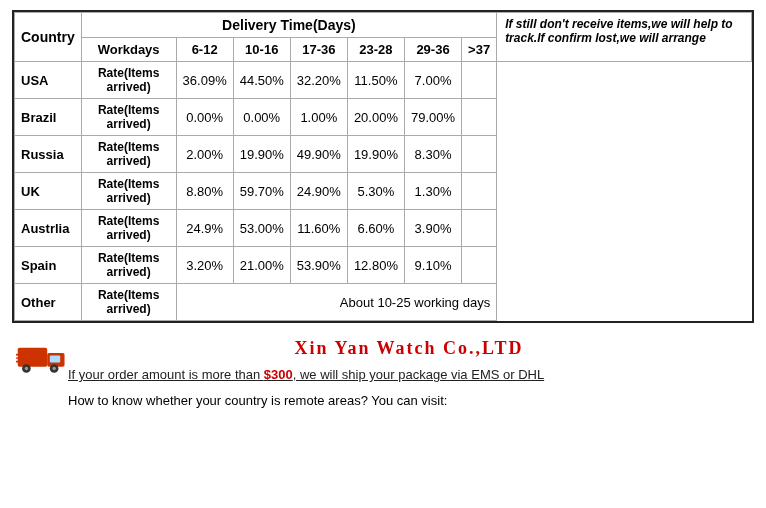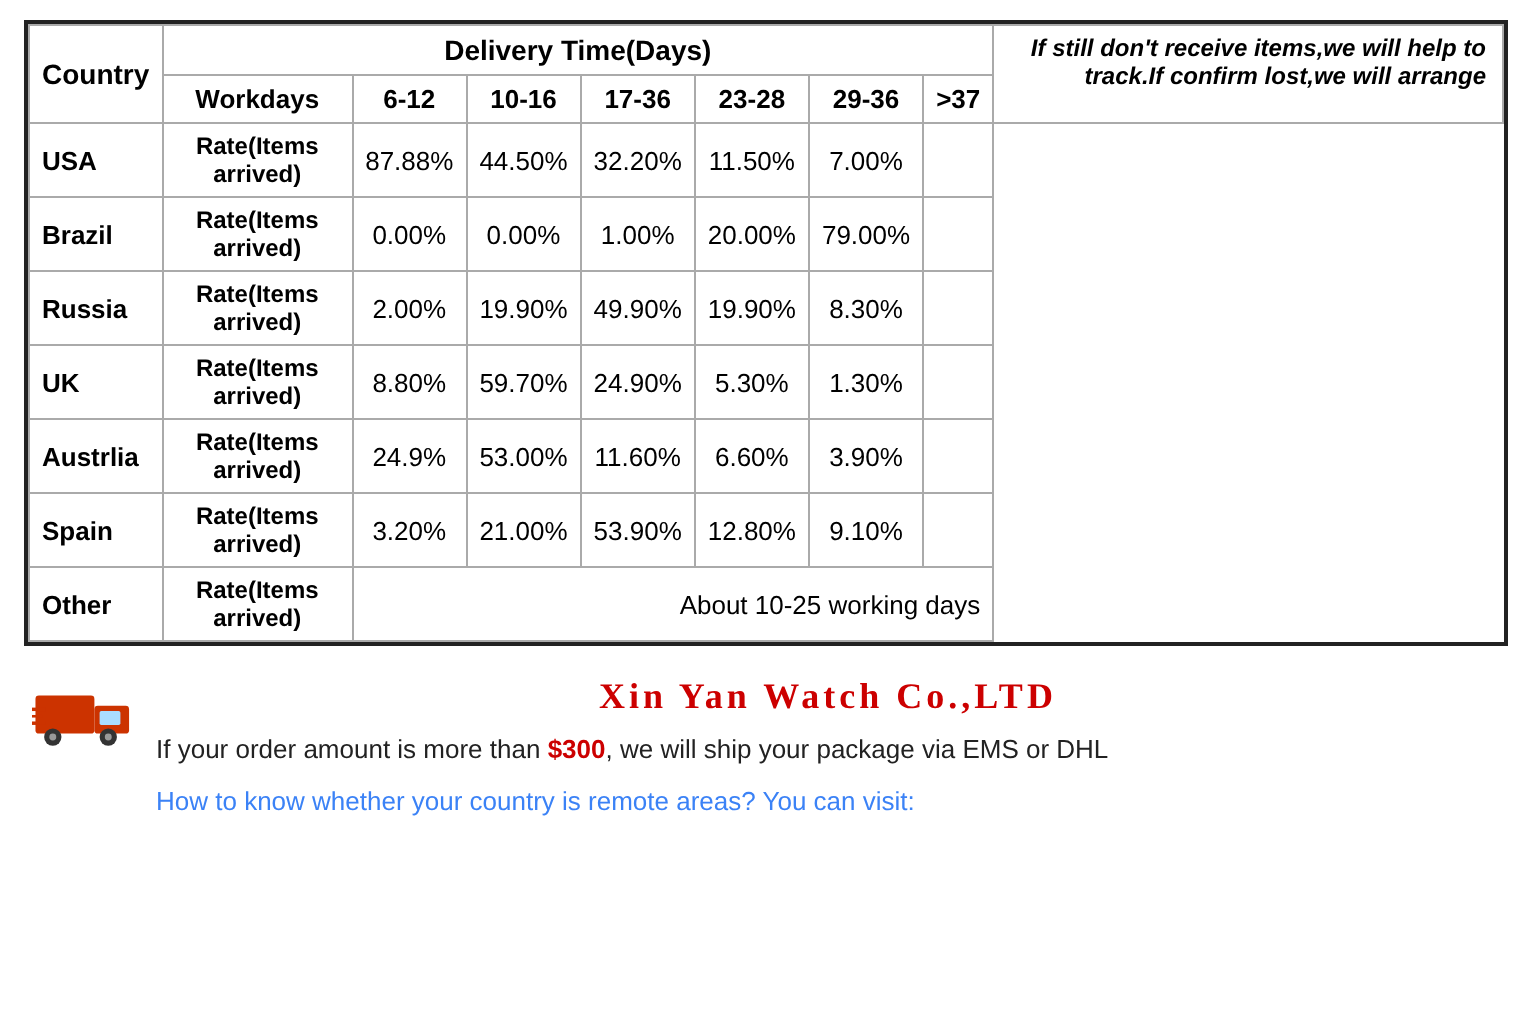--- a/index.html
+++ b/index.html
@@ -67,21 +67,21 @@
       font-size: 12px;
       text-align: center;
       font-weight: bold;
     }
 
     
     .bottom-section {
       padding: 12px 4px 8px 4px;
       display: flex;
       align-items: flex-start;
-      gap: 10px;
+      gap: 0;
     }
 
     .truck-icon-wrapper {
       flex-shrink: 0;
       margin-top: 2px;
     }
 
     .bottom-text {
       flex: 1;
     }
@@ -93,30 +93,31 @@
       text-align: center;
       letter-spacing: 2px;
       margin-bottom: 6px;
       font-family: 'Times New Roman', serif;
     }
 
     .ems-text {
       font-size: 13px;
       color: #222;
       line-height: 1.5;
+      text-decoration: underline;
     }
 
     .amount-highlight {
       color: #cc0000;
       font-weight: bold;
     }
 
     .remote-text {
       font-size: 13px;
-      color: #3b82f6;
+      color: #000000;
       margin-top: 8px;
       padding-left: 0;
     }
 
     
     .truck-svg {
       width: 52px;
       height: 38px;
     }
   </style>
@@ -125,38 +126,38 @@
 
 <div class="main-container">
 
   
   <div class="table-wrapper">
     <table>
       <thead>
         <tr>
           <th class="country-header" rowspan="2">Country</th>
           <th class="delivery-header" colspan="7">Delivery Time(Days)</th>
-          <th rowspan="8" class="note-cell" style="font-style:italic;font-size:12px;text-align:right;min-width:110px;">If still don't receive items,we will help to track.If confirm lost,we will arrange</th>
+          <th rowspan="8" class="note-cell" style="font-style:italic;font-size:12px;text-align:left;min-width:110px;">If still don't receive items,we will help to track.If confirm lost,we will arrange</th>
         </tr>
         <tr>
           <th>Workdays</th>
           <th>6-12</th>
           <th>10-16</th>
           <th>17-36</th>
           <th>23-28</th>
           <th>29-36</th>
           <th>&gt;37</th>
         </tr>
       </thead>
       <tbody>
 
         <tr>
           <td class="country-col">USA</td>
           <td class="rate-cell">Rate(Items arrived)</td>
-          <td>87.88%</td>
+          <td>36.09%</td>
           <td>44.50%</td>
           <td>32.20%</td>
           <td>11.50%</td>
           <td>7.00%</td>
           <td></td>
         </tr>
 
         <tr>
           <td class="country-col">Brazil</td>
           <td class="rate-cell">Rate(Items arrived)</td>

